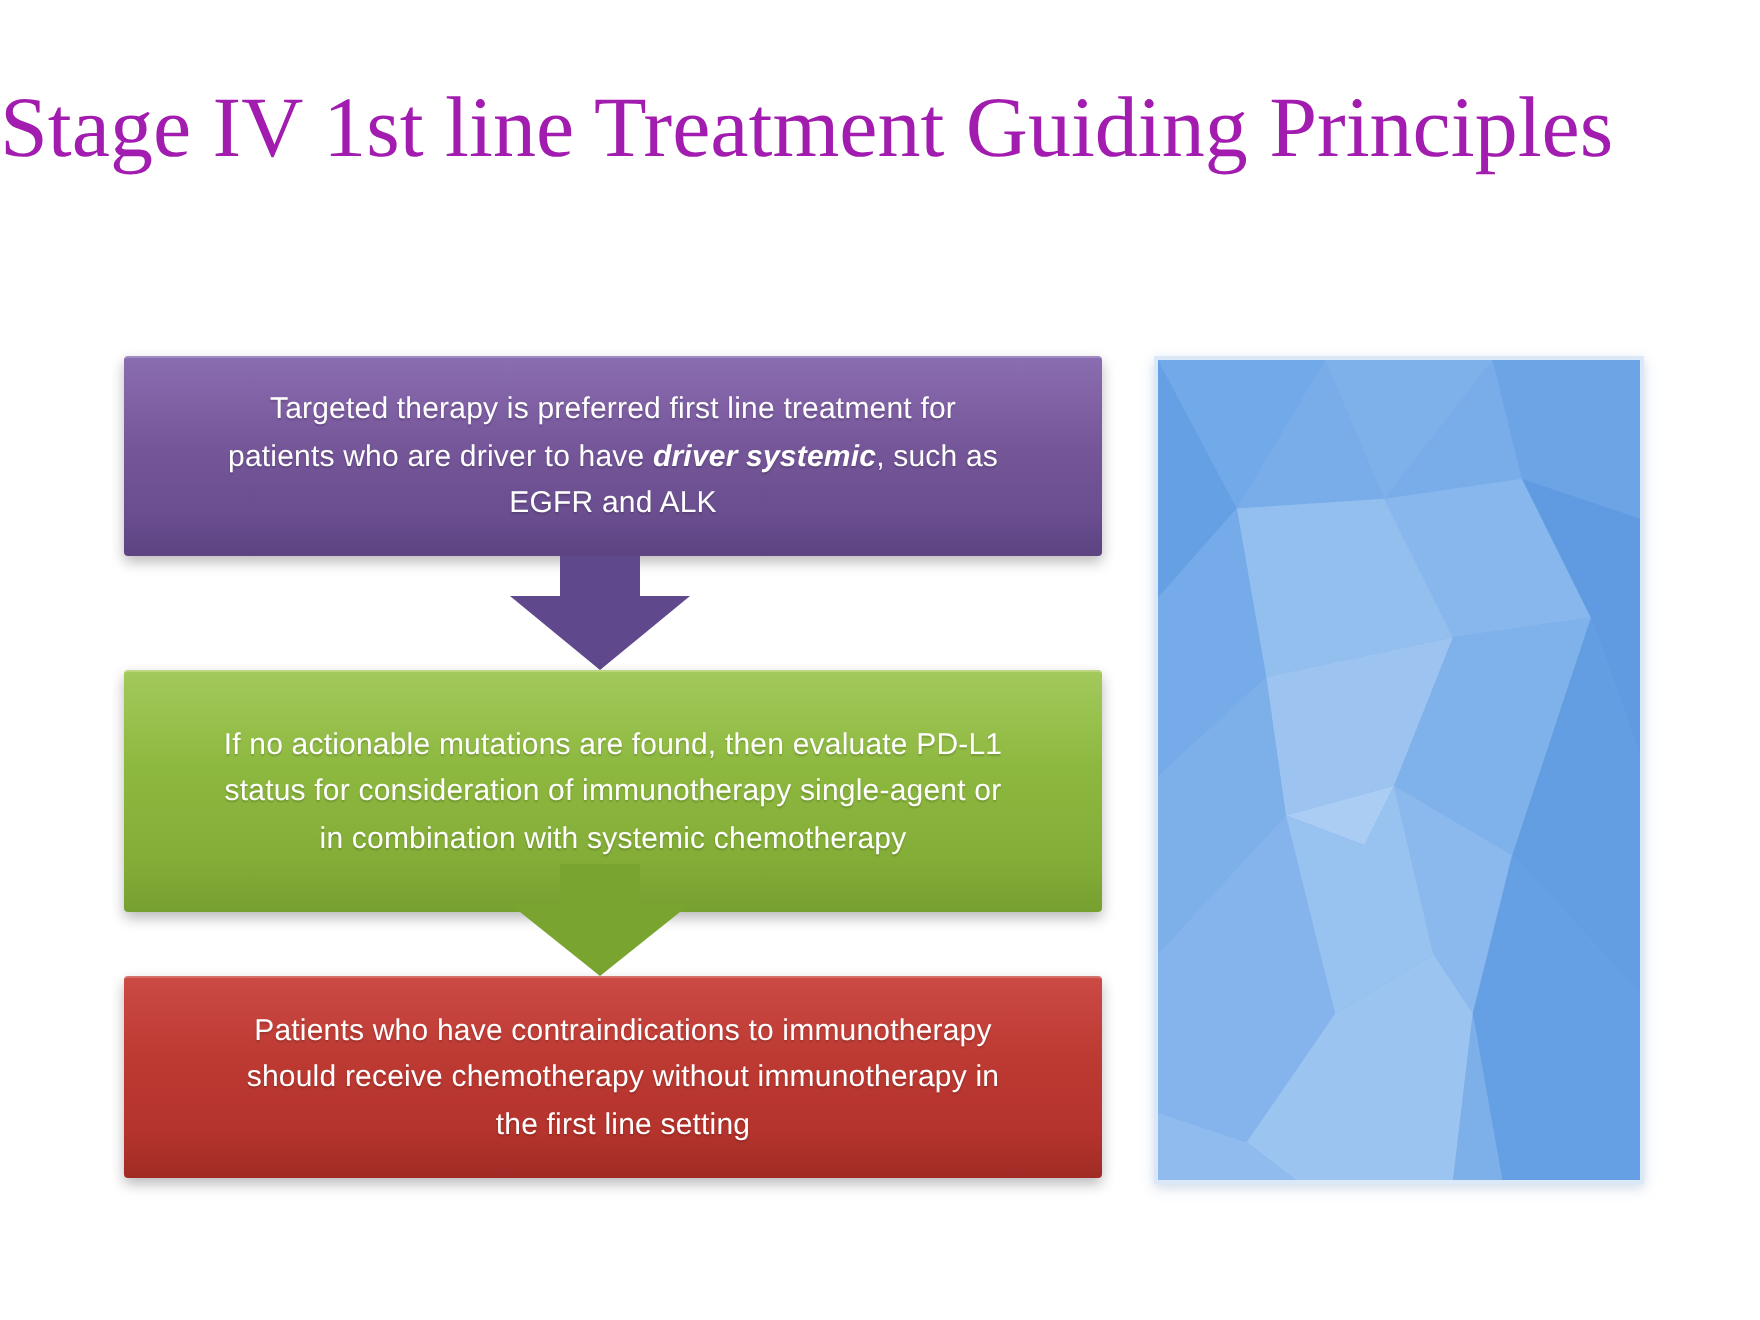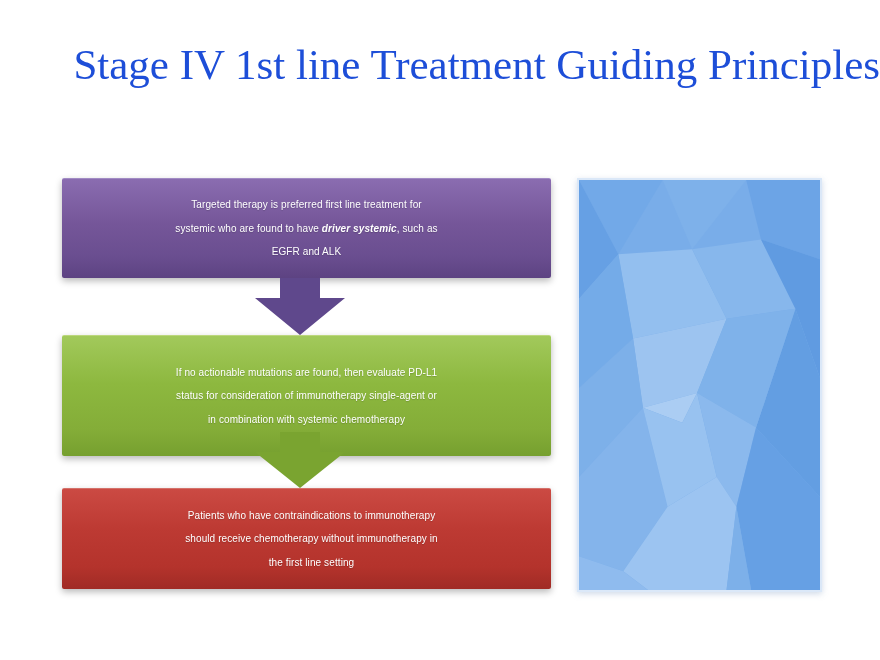--- a/index.html
+++ b/index.html
@@ -6,36 +6,36 @@
   .slide{
     position:relative;
     width:880px;height:660px;
     background:#ffffff;
     overflow:hidden;
     font-family:"Liberation Sans", sans-serif;
   }
   .slide-title{
     position:absolute;
     left:0;top:38px;width:880px;
-    text-align:right;
+    text-align:left;
     font-family:"Liberation Serif", serif;
     font-size:43px;
     line-height:54px;
-    color:#1d4ed8;
+    color:#a21caf;
     font-weight:400;
   }
   .flow-box{
     position:absolute;
     left:62px;width:489px;
     box-sizing:border-box;
     display:flex;align-items:center;justify-content:center;
     border-radius:2px;
     color:#ffffff;
     text-align:center;
-    font-size:10px;
+    font-size:15px;
     line-height:23.5px;
     letter-spacing:0.1px;
     text-shadow:0 1px 1px rgba(0,0,0,0.18);
     box-shadow:0 3px 7px rgba(0,0,0,0.28);
   }
   .flow-box .box-text{padding:4px 12px;max-width:470px;}
   .box-purple{
     top:178px;height:100px;
     background:linear-gradient(180deg,#8a6cb0 0%,#755699 45%,#6a4e90 78%,#5d4382 100%);
     border-top:1px solid #a18bc4;
@@ -66,21 +66,21 @@
 </style>
 </head>
 <body>
 
 <div class="slide">
 
   <div class="slide-title">Stage IV 1st line Treatment Guiding Principles</div>
 
   <div class="flow-box box-purple">
     <div class="box-text"><span>Targeted therapy is preferred first line treatment for</span><br>
-      <span>systemic who are found to have </span><span class="emph">driver systemic</span><span>, such as</span><br>
+      <span>patients who are driver to have </span><span class="emph">driver systemic</span><span>, such as</span><br>
       <span>EGFR and ALK</span></div>
   </div>
 
   <svg class="down-arrow arrow-1" viewBox="0 0 92 57" preserveAspectRatio="none">
     <polygon points="26,0 66,0 66,20 91,20 46,57 1,20 26,20" fill="#5f488c"></polygon>
   </svg>
 
   <div class="flow-box box-green">
     <div class="box-text">If no actionable mutations are found, then evaluate PD-L1<br>status for consideration of immunotherapy single-agent or<br>in combination with systemic chemotherapy</div>
   </div>

